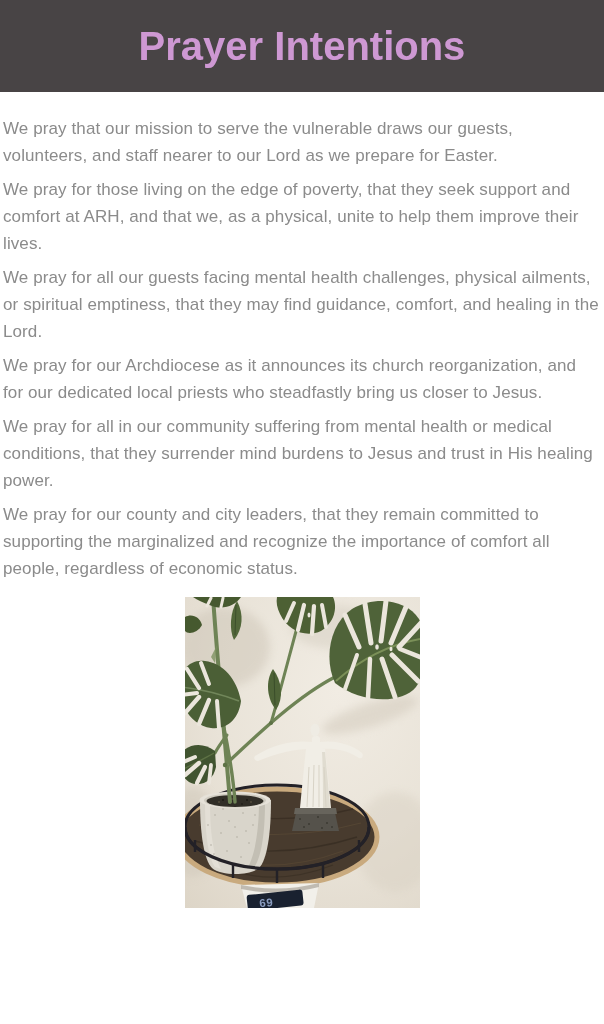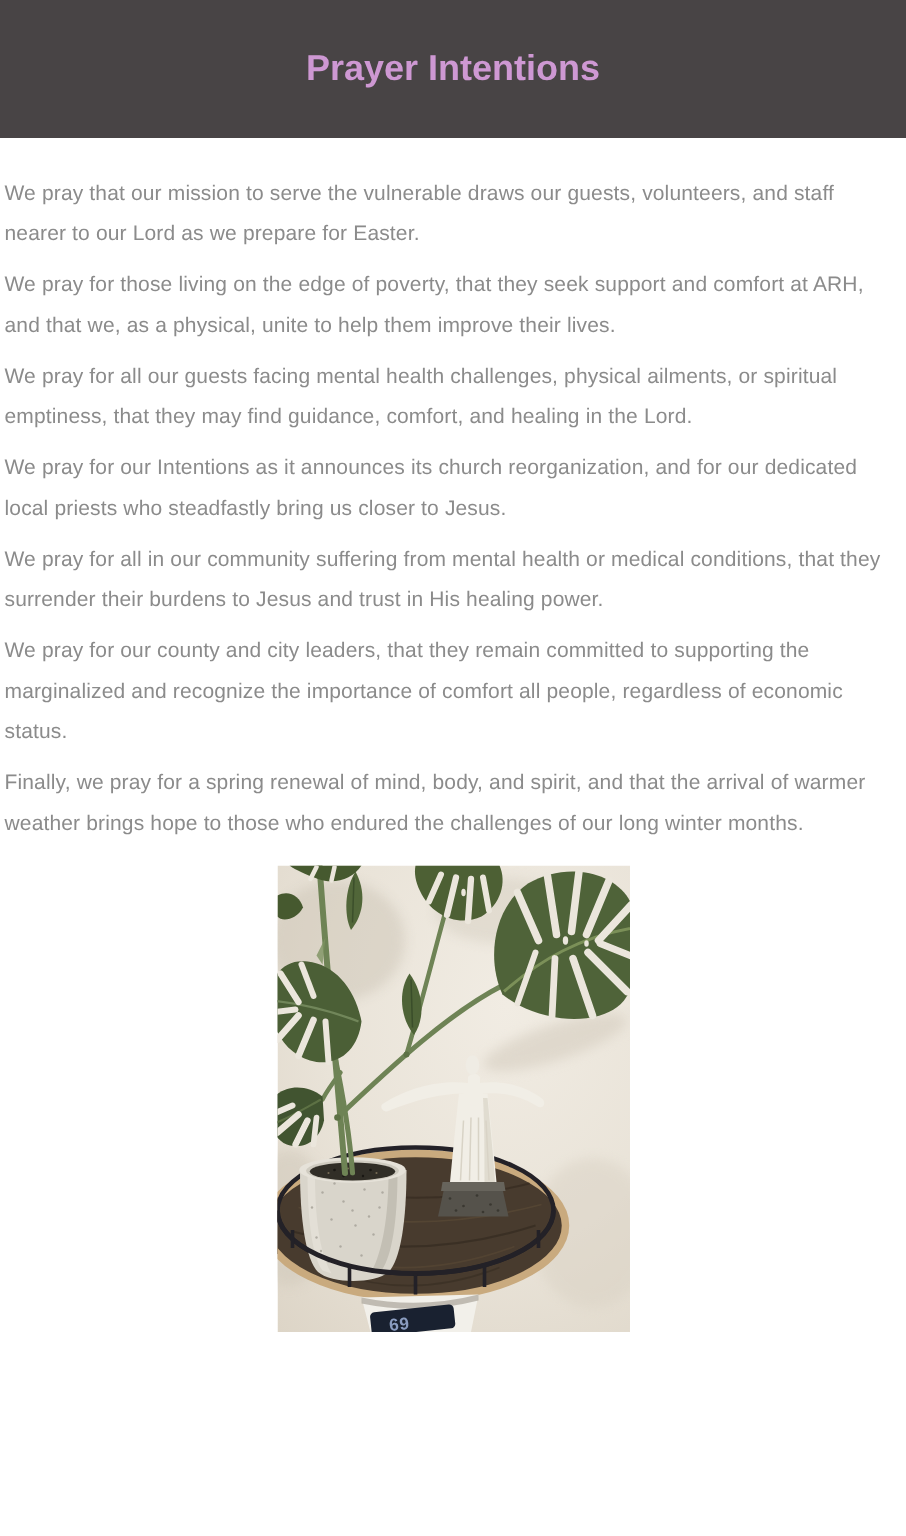--- a/index.html
+++ b/index.html
@@ -12,30 +12,30 @@
   }
   .header{
     height:92px;
     background:var(--header-bg,#484445);
     display:flex;
     align-items:center;
     justify-content:center;
   }
   .header h1{
     margin:0;
-    font-size:24px;
+    font-size:40px;
     font-weight:bold;
     color:var(--title-pink,#ce98d3);
     letter-spacing:0;
   }
   main{
     padding:16px 3px 0 3px;
   }
   p.prayer{
-    font-size:14px;
+    font-size:17px;
     line-height:27px;
     color:var(--body-text,#8b8b8b);
     margin:7px 0;
     letter-spacing:.1px;
   }
   figure.photo-wrap{
     margin:15px 0 0 0;
     padding:0;
     display:flex;
     justify-content:center;
@@ -46,24 +46,23 @@
 <body>
 
 <div class="header">
   <h1>Prayer Intentions</h1>
 </div>
 
 <main>
   <p class="prayer">We pray that our mission to serve the vulnerable draws our guests, volunteers, and staff nearer to our Lord as we prepare for Easter.</p>
   <p class="prayer">We pray for those living on the edge of poverty, that they seek support and comfort at ARH, and that we, as a physical, unite to help them improve their lives.</p>
   <p class="prayer">We pray for all our guests facing mental health challenges, physical ailments, or spiritual emptiness, that they may find guidance, comfort, and healing in the Lord.</p>
-  <p class="prayer">We pray for our Intentions as it announces its church reorganization, and for our dedicated local priests who steadfastly bring us closer to Jesus.</p>
-  <p class="prayer">We pray for all in our community suffering from mental health or medical conditions, that they surrender their burdens to Jesus and trust in His healing power.</p>
+  <p class="prayer">We pray for our Archdiocese as it announces its church reorganization, and for our dedicated local priests who steadfastly bring us closer to Jesus.</p>
+  <p class="prayer">We pray for all in our community suffering from mental health or medical conditions, that they surrender mind burdens to Jesus and trust in His healing power.</p>
   <p class="prayer">We pray for our county and city leaders, that they remain committed to supporting the marginalized and recognize the importance of comfort all people, regardless of economic status.</p>
-  <p class="prayer">Finally, we pray for a spring renewal of mind, body, and spirit, and that the arrival of warmer weather brings hope to those who endured the challenges of our long winter months.</p>
 
   <figure class="photo-wrap" aria-label="Monstera plant in a speckled concrete pot beside a small white Christ the Redeemer statue on a round wood shelf table with a black metal rail; a thermostat screen below the table reads 69">
     <svg class="photo" width="235" height="311" viewBox="0 0 235 311">
       <defs>
         <radialGradient id="wallg" cx="65%" cy="30%" r="95%">
           <stop offset="0%" stop-color="#f1ece3"></stop>
           <stop offset="55%" stop-color="#e9e3d8"></stop>
           <stop offset="100%" stop-color="#ddd5c7"></stop>
         </radialGradient>
         <filter id="soft" x="-40%" y="-40%" width="180%" height="180%">

